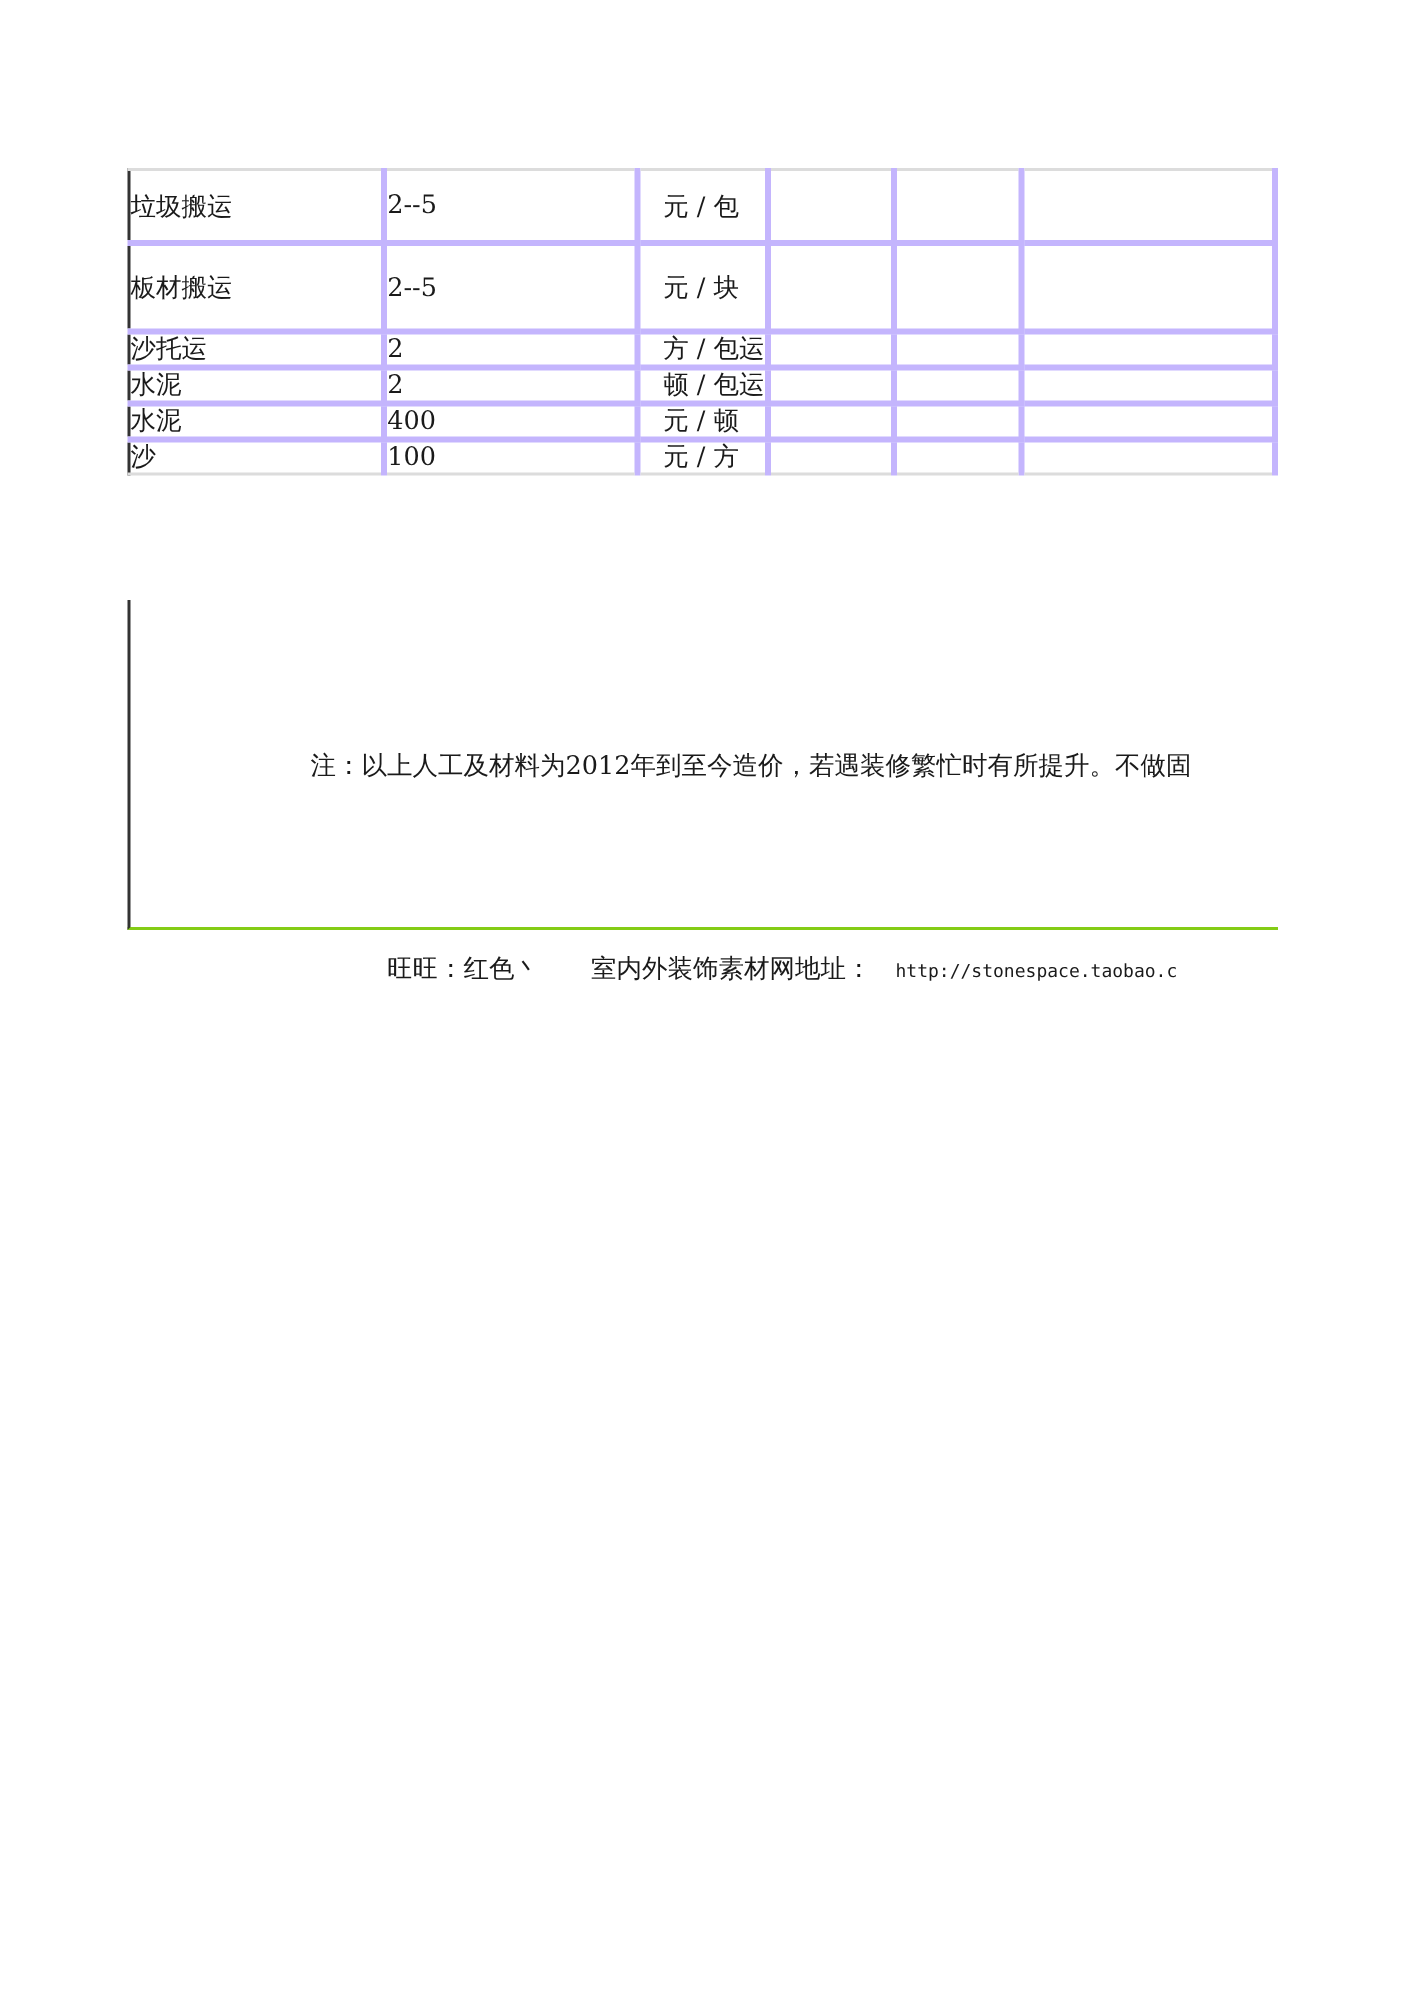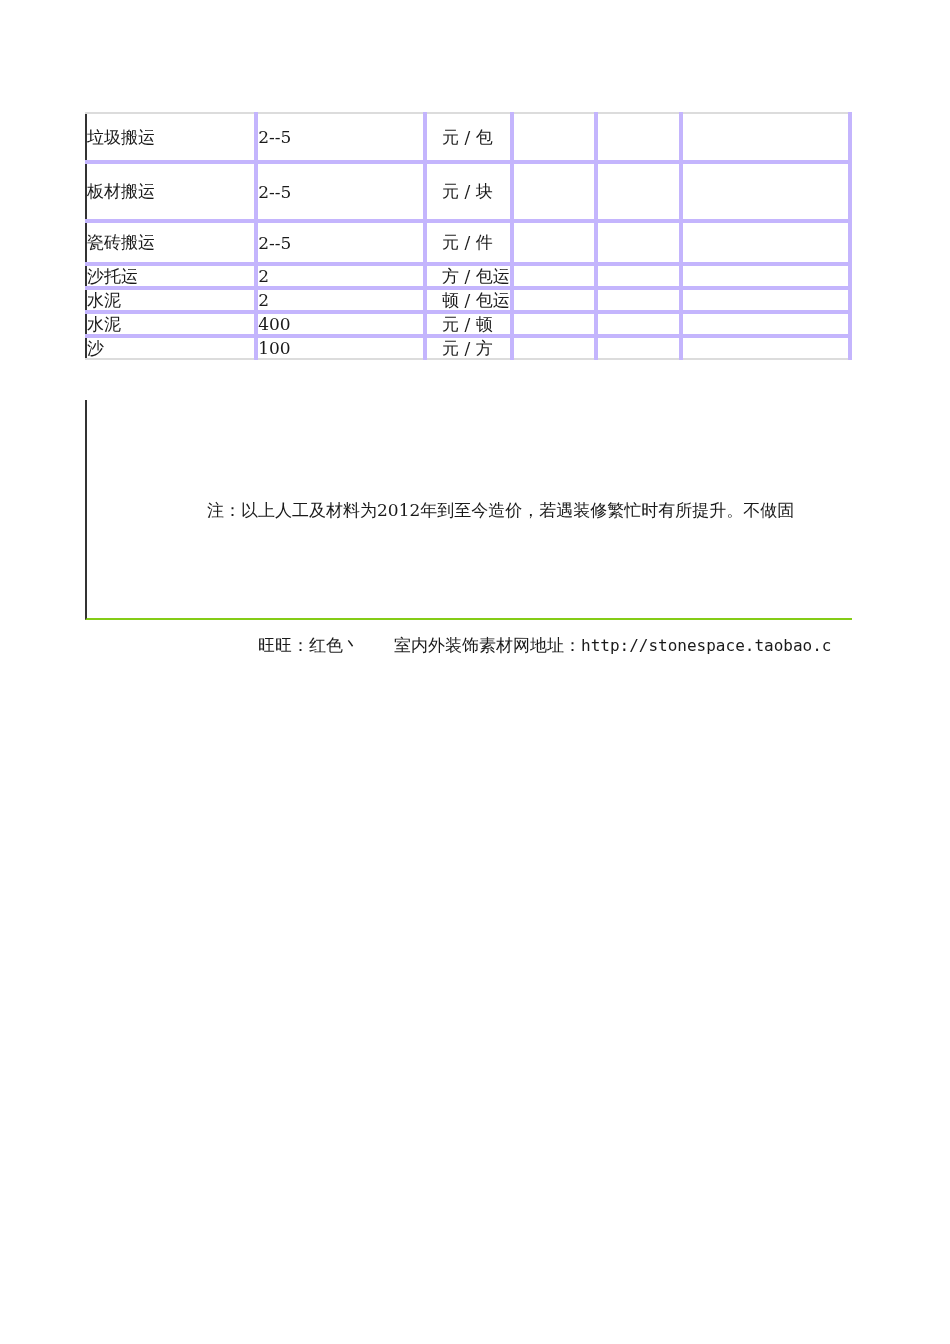--- a/index.html
+++ b/index.html
@@ -13,21 +13,21 @@
   .grid tr:last-child td { border-bottom: 2px solid #dcdcdc; }
   .grid td:first-child { border-left: 2px solid #333333; }
   .grid td.c { text-align: left; }
   .grid td.l { text-align: left; padding-left: 15px; }
   .grid td.tight { line-height: 20px; }
   .note-box { position: absolute; left: 85px; top: 400px; width: 767px; height: 220px;
               border-left: 2px solid #333333; border-bottom: 2px solid #84cc16; box-sizing: border-box; overflow: hidden; }
   .note { position: absolute; left: 120px; top: 99px; font-size: 17px; white-space: nowrap; }
   .footer { position: absolute; left: 258px; top: 634px; width: 594px; overflow: hidden; white-space: nowrap; font-size: 17px; }
   .footer .gap { display: inline-block; width: 34px; }
-  .footer .url { font-family: "DejaVu Sans Mono", "Liberation Mono", monospace; font-size: 16px; }
+  .footer .url { font-family: "DejaVu Sans Mono", "Liberation Mono", monospace; font-size: 12px; margin-left: 16px; }
 </style>
 </head>
 <body>
 
 <div class="sheet">
   <table class="grid">
     <colgroup>
       <col style="width:171px">
         <col style="width:170px">
         <col style="width:85px">
@@ -41,28 +41,20 @@
       <td class="c">2--5</td>
       <td class="l">元 / 包</td>
       <td></td>
           <td></td>
           <td></td>
     </tr>
     <tr style="height:59px">
       <td class="c">板材搬运</td>
       <td class="c">2--5</td>
       <td class="l">元 / 块</td>
-      <td></td>
-          <td></td>
-          <td></td>
-    </tr>
-    <tr style="height:43px">
-      <td class="c">瓷砖搬运</td>
-      <td class="c">2--5</td>
-      <td class="l">元 / 件</td>
       <td></td>
           <td></td>
           <td></td>
     </tr>
     <tr style="height:22px">
       <td class="c tight">沙托运</td>
       <td class="c tight">2</td>
       <td class="l tight">方 / 包运</td>
       <td></td>
           <td></td>

